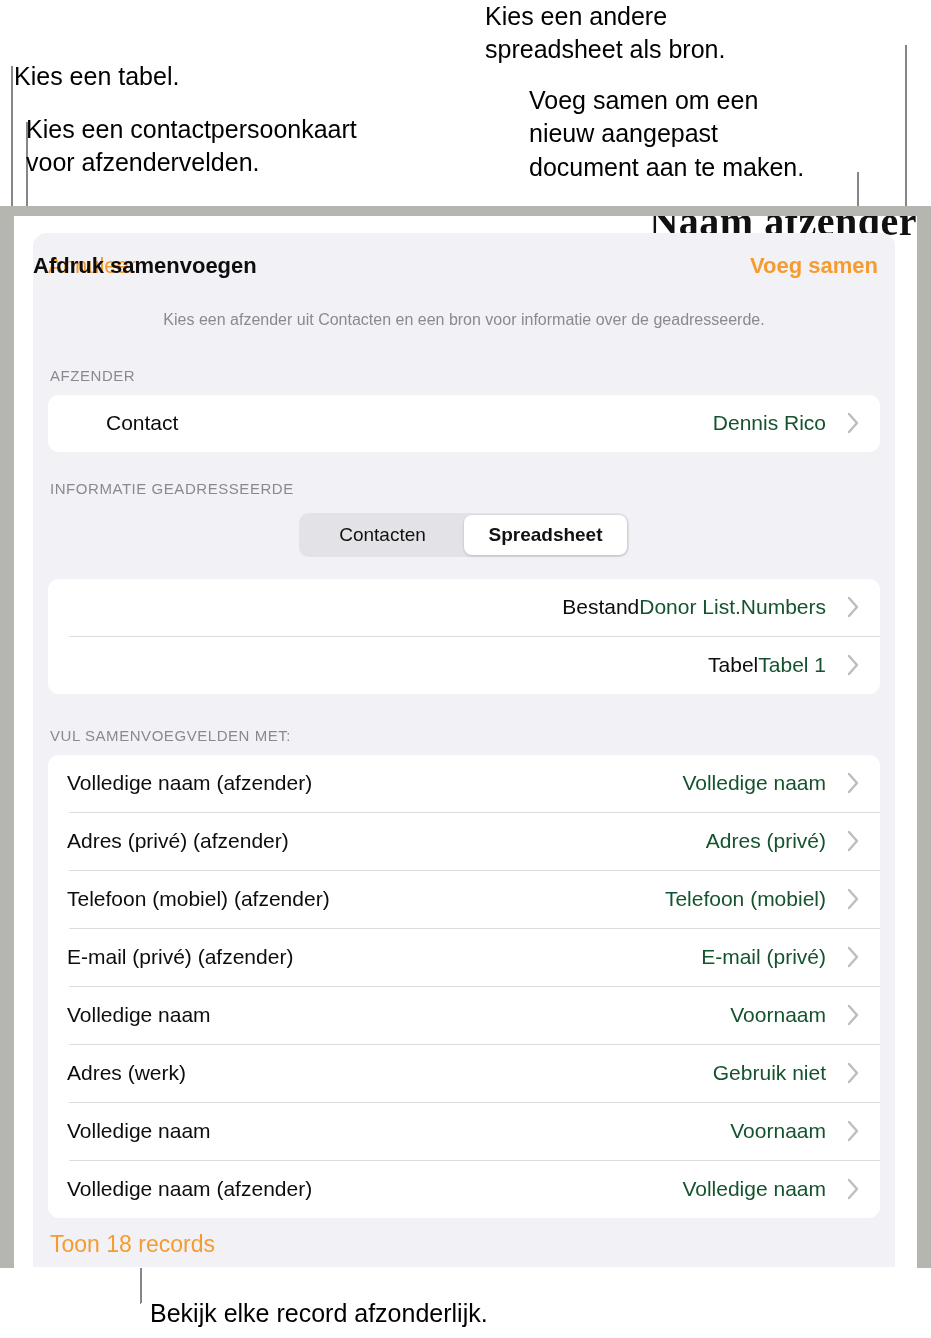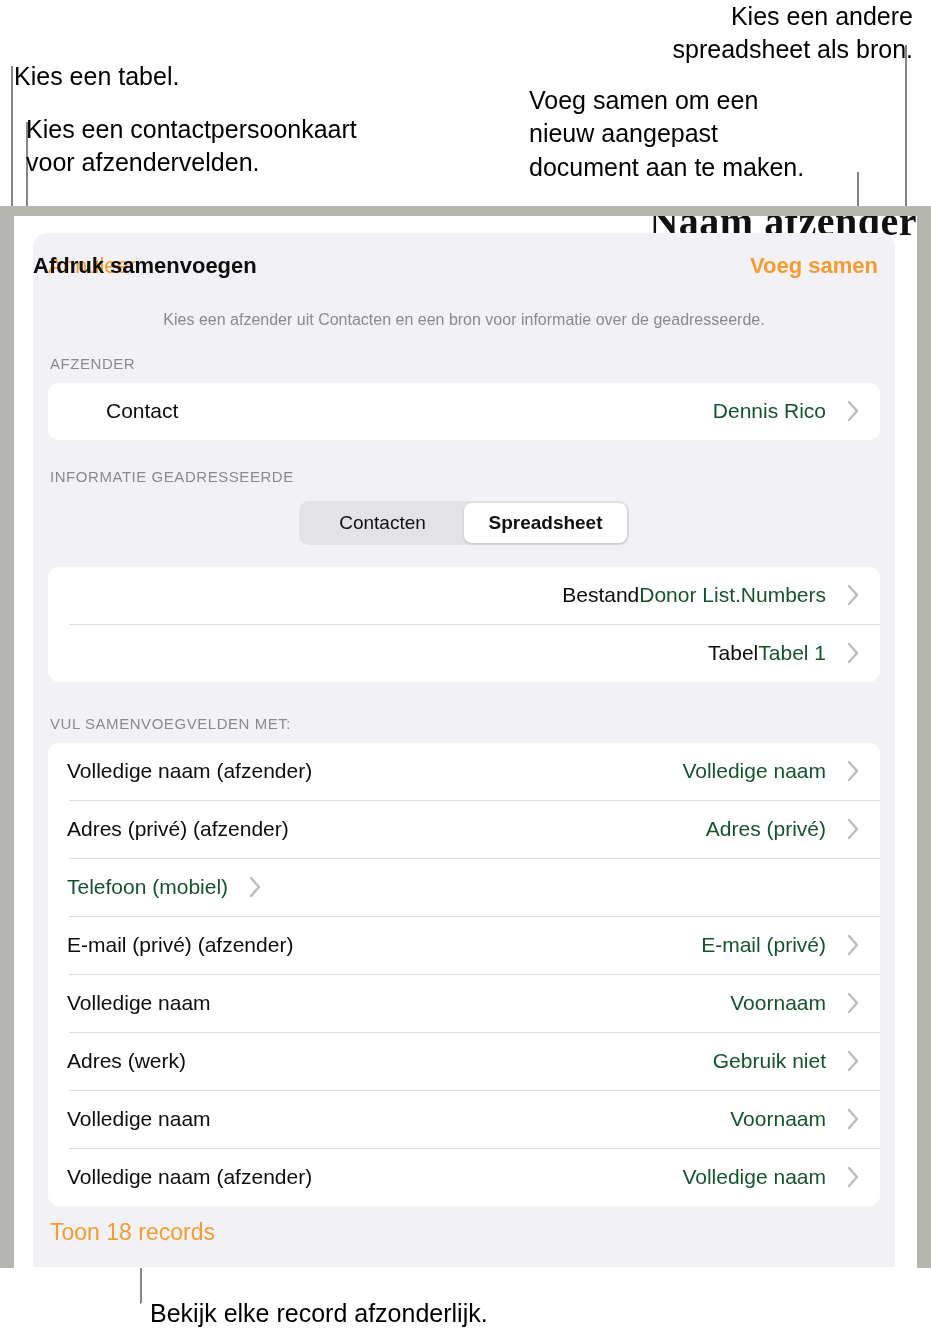--- a/index.html
+++ b/index.html
@@ -19,21 +19,21 @@
   
   .callout {
     position: absolute;
     color: #000000;
     font-size: 25px;
     line-height: 1.33;
     white-space: pre-line;
   }
   #callout-table       { left: 14px;  top: 60px;  text-align: left; }
   #callout-contactcard { left: 26px;  top: 113px; text-align: left; }
-  #callout-spreadsheet { right: 18px; top: 0px;   text-align: right; width: 420px; }
+  #callout-spreadsheet { right: 26px; top: 0px;   text-align: left; width: 420px; }
   #callout-merge       { right: 72px; top: 84px;  width: 330px; }
   #callout-records     { left: 150px; top: 1297px; text-align: left; }
 
   .leader {
     position: absolute;
     background: #86868a;
   }
   .leader-v { width: 2px; }
   .leader-h { height: 2px; }
 
@@ -241,21 +241,21 @@
 <div id="sheet">
 
   <div id="sheet-header">
     <button class="hdr-btn" id="btn-cancel">Annuleer</button>
     <div id="sheet-title">Afdruk samenvoegen</div>
     <button class="hdr-btn" id="btn-merge">Voeg samen</button>
   </div>
 
   <div id="sheet-subtitle">Kies een afzender uit Contacten en een bron voor informatie over de geadresseerde.</div>
 
-  <div class="section-label" style="margin-top:24px;">AFZENDER</div>
+  <div class="section-label" style="margin-top:36px;">AFZENDER</div>
 
   <div class="card" style="margin-top:11px;padding-left:39px;">
     <div class="row">
       <span class="label">Contact</span>
       <span class="value">Dennis Rico</span>
       <span class="chev">
         <svg width="13" height="22" viewBox="0 0 13 22">
             <path d="M2 2 L10 11 L2 20" fill="none" stroke="#bdbdc2" stroke-width="2.4" stroke-linecap="round" stroke-linejoin="round"></path>
           </svg>
       </span>
@@ -310,20 +310,21 @@
         <span class="label">Adres (privé) (afzender)</span>
         <span class="value">Adres (privé)</span>
         <span class="chev">
           <svg width="13" height="22" viewBox="0 0 13 22">
             <path d="M2 2 L10 11 L2 20" fill="none" stroke="#bdbdc2" stroke-width="2.4" stroke-linecap="round" stroke-linejoin="round"></path>
           </svg>
         </span>
       </div>
       <div class="sep"></div>
       <div class="row">
+        <span class="label">Telefoon (mobiel) (afzender)</span>
         <span class="value">Telefoon (mobiel)</span>
         <span class="chev">
           <svg width="13" height="22" viewBox="0 0 13 22">
             <path d="M2 2 L10 11 L2 20" fill="none" stroke="#bdbdc2" stroke-width="2.4" stroke-linecap="round" stroke-linejoin="round"></path>
           </svg>
         </span>
       </div>
       <div class="sep"></div>
       <div class="row">
         <span class="label">E-mail (privé) (afzender)</span>

